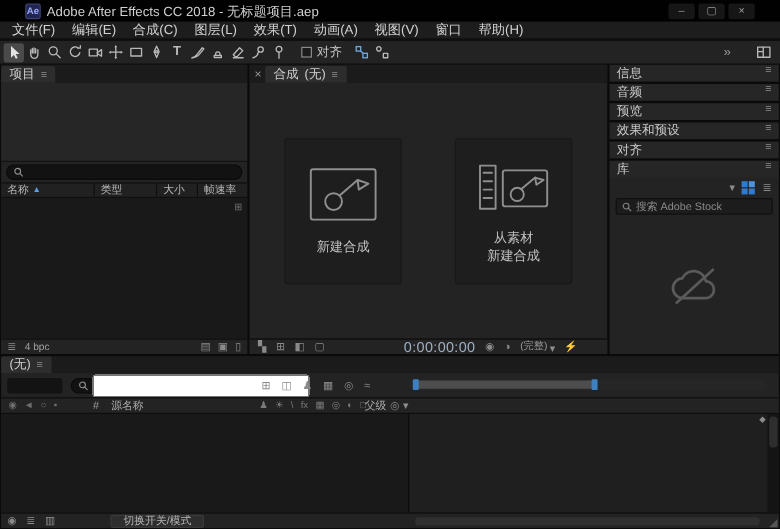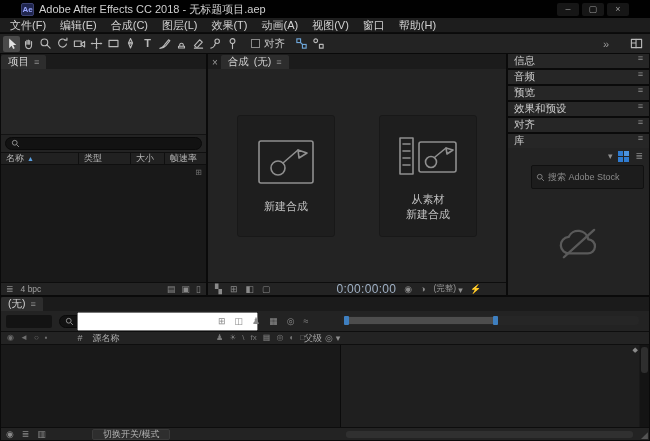--- a/index.html
+++ b/index.html
@@ -78,21 +78,21 @@
   
   #rightstack{top:54px;left:508px;width:141px;height:241px;background:transparent;gap:2px;}
   .collapsed{height:14px;background:#262626;display:flex;align-items:flex-start;padding:0 6px;
              font-size:10.5px;color:#cbcbcb;flex:none;}
   .collapsed .ham{margin-left:auto;}
   #library{flex:1;background:#232323;display:flex;flex-direction:column;}
   .lib-toolbar{height:17px;display:flex;align-items:center;justify-content:flex-end;gap:6px;padding:0 6px;flex:none;}
   .cc-ico{width:11px;height:11px;display:grid;grid-template-columns:1fr 1fr;grid-template-rows:1fr 1fr;gap:1px;}
   .cc-ico span{background:#2f7bd0;}
   .cc-ico span:nth-child(2){background:#4b93e0;}
-  .lib-search{margin:0 5px 4px 23px;height:24px;background:#1c1c1c;border:1px solid #101010;border-radius:2px;
+  .lib-search{margin:0 5px 4px 5px;height:14px;background:#1c1c1c;border:1px solid #101010;border-radius:2px;
               display:flex;align-items:center;gap:3px;padding:0 4px;flex:none;}
   .lib-body{flex:1;display:flex;align-items:center;justify-content:center;}
   .cld{fill:none;stroke:#5a5a5a;stroke-width:2.4;stroke-linecap:round;stroke-linejoin:round;}
   
   #timeline{top:297px;left:1px;width:648px;height:143px;}
   .tl-head{height:14px;background:#1b1b1b;display:flex;align-items:flex-end;flex:none;}
   .tl-toolbar{height:20px;display:flex;align-items:center;gap:7px;padding:0 5px;position:relative;flex:none;}
   .tc-well{width:46px;height:13px;background:#131313;border-radius:2px;flex:none;}
   .tl-search{width:82px;height:13px;background:#121212;border:1px solid #0a0a0a;border-radius:7px;
              display:flex;align-items:center;gap:3px;padding:0 5px;flex:none;}

